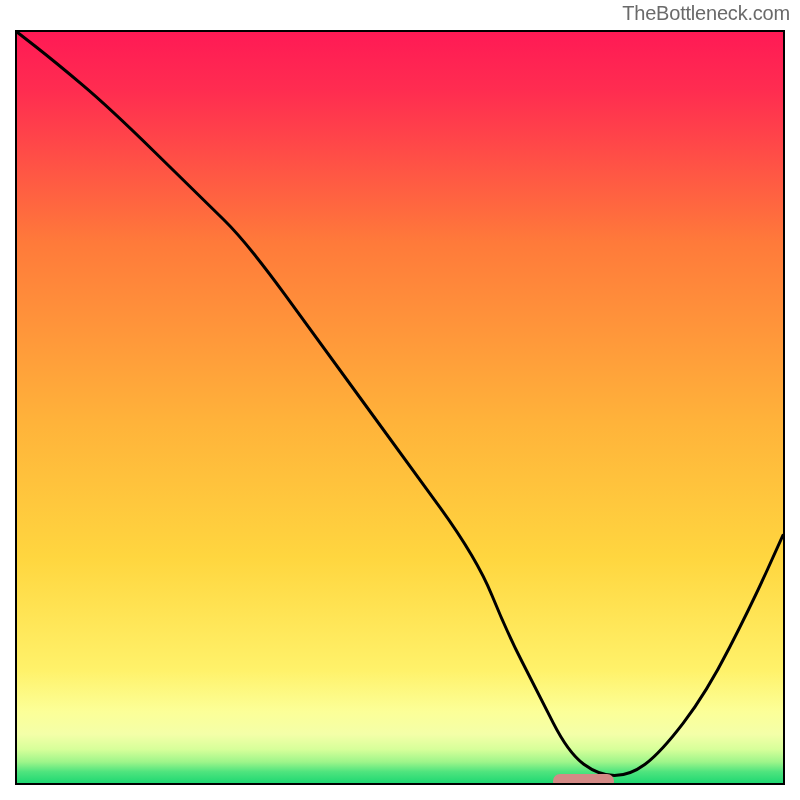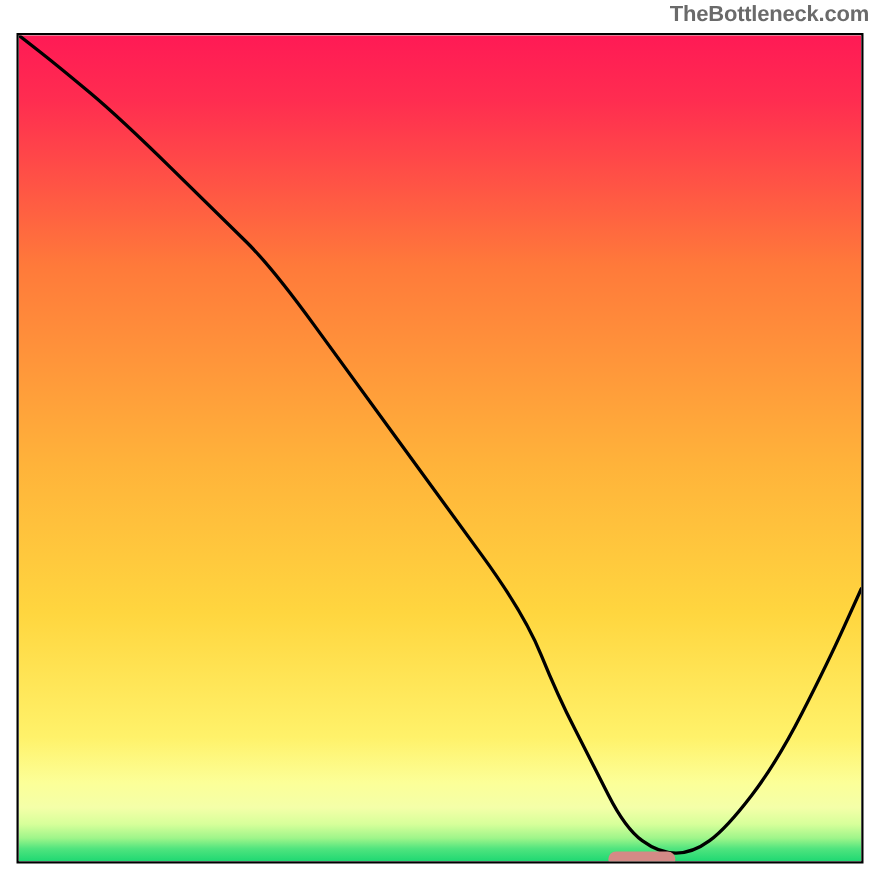--- a/index.html
+++ b/index.html
@@ -14,21 +14,21 @@
   .canvas {
     position: relative;
     width: 800px;
     height: 800px;
   }
   .watermark {
     position: absolute;
     top: 2px;
     right: 10px;
     font-size: 20px;
-    font-weight: 700;
+    font-weight: 400;
     color: #6a6a6a;
     letter-spacing: -0.2px;
     z-index: 5;
   }
   .plot-frame {
     position: absolute;
     left: 15px;
     top: 30px;
     width: 770px;
     height: 755px;

